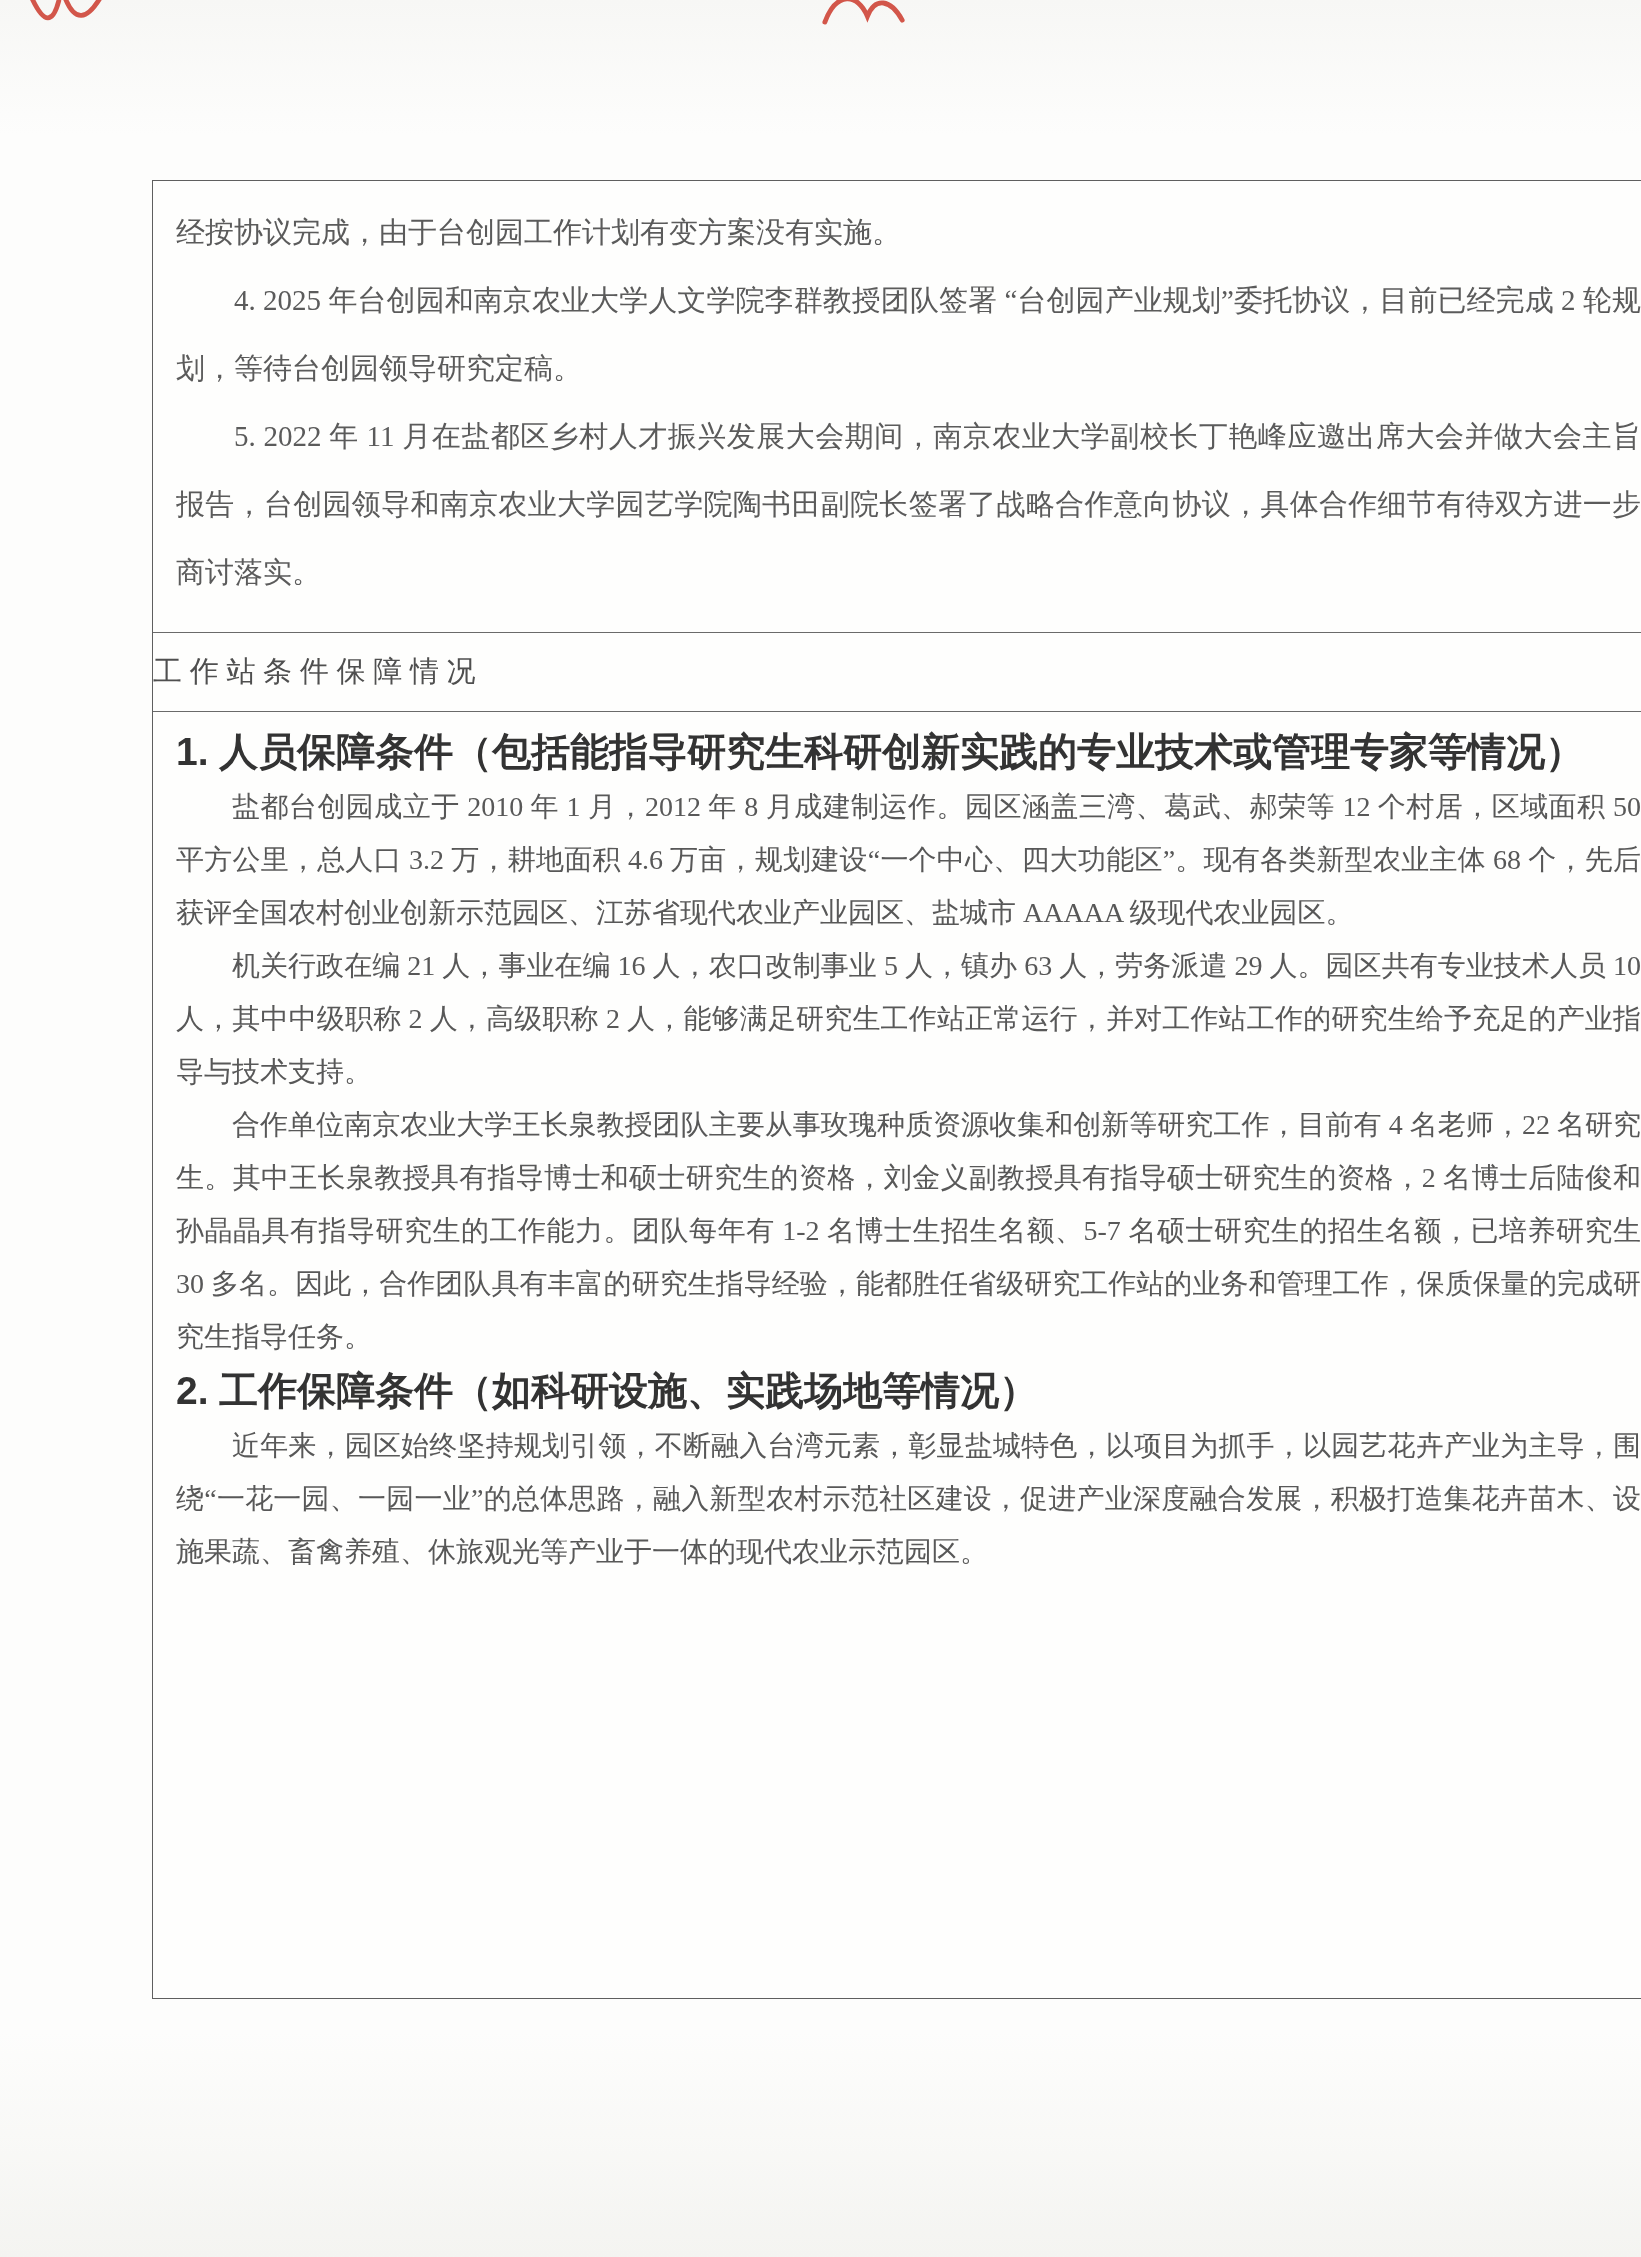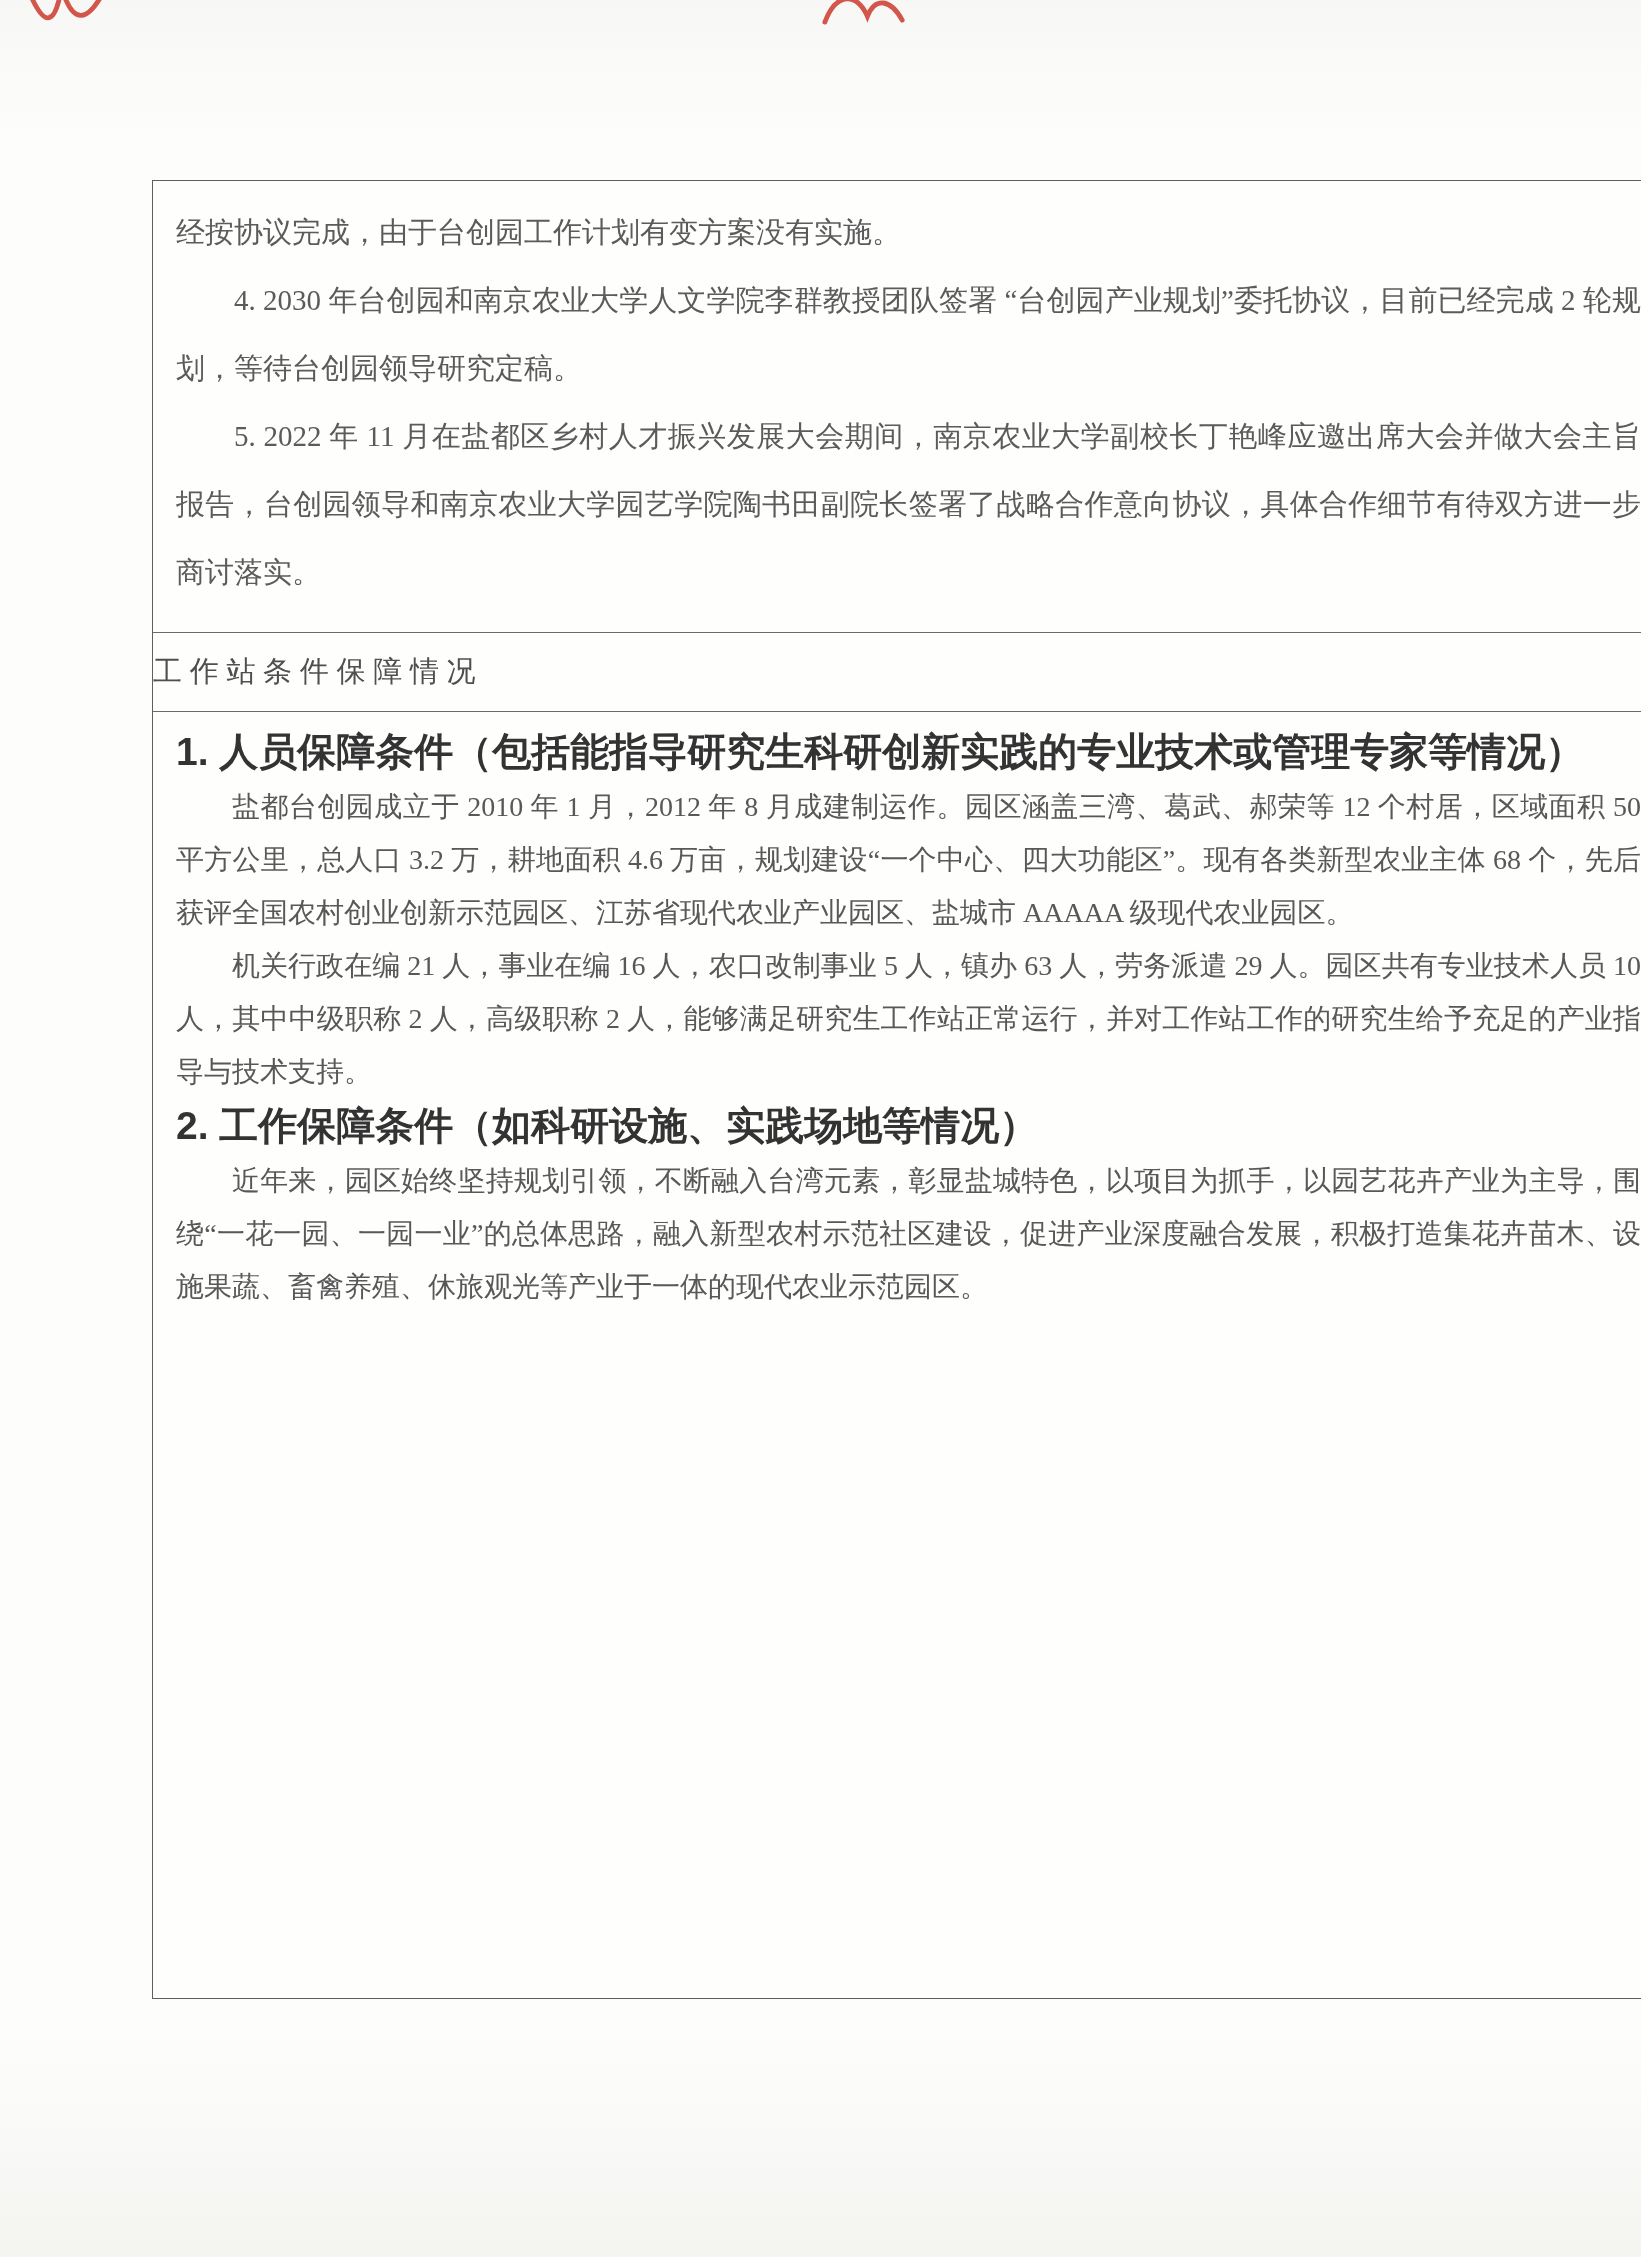--- a/index.html
+++ b/index.html
@@ -72,33 +72,34 @@
   </svg>
 
   <svg class="pen-mark right" width="87" height="31" viewBox="0 0 90 32">
     <path d="M4 28 C 16 -4, 38 -2, 48 22 C 56 2, 72 4, 84 26" stroke="#cf4538" stroke-width="5" fill="none" stroke-linecap="round"></path>
   </svg>
 
   <div class="doc-table">
 
     <div class="row row-continuation">
       <p class="para noindent">经按协议完成，由于台创园工作计划有变方案没有实施。</p>
-      <p class="para">4. 2030 年台创园和南京农业大学人文学院李群教授团队签署 “台创园产业规划”委托协议，目前已经完成 2 轮规划，等待台创园领导研究定稿。</p>
+      <p class="para">4. 2025 年台创园和南京农业大学人文学院李群教授团队签署 “台创园产业规划”委托协议，目前已经完成 2 轮规划，等待台创园领导研究定稿。</p>
       <p class="para">5. 2022 年 11 月在盐都区乡村人才振兴发展大会期间，南京农业大学副校长丁艳峰应邀出席大会并做大会主旨报告，台创园领导和南京农业大学园艺学院陶书田副院长签署了战略合作意向协议，具体合作细节有待双方进一步商讨落实。</p>
     </div>
 
     <div class="row row-header">
       <span>工作站条件保障情况</span>
     </div>
 
     <div class="row row-body">
 
       <h3 class="sec">1. 人员保障条件（包括能指导研究生科研创新实践的专业技术或管理专家等情况）</h3>
       <p class="para">盐都台创园成立于 2010 年 1 月，2012 年 8 月成建制运作。园区涵盖三湾、葛武、郝荣等 12 个村居，区域面积 50 平方公里，总人口 3.2 万，耕地面积 4.6 万亩，规划建设“一个中心、四大功能区”。现有各类新型农业主体 68 个，先后获评全国农村创业创新示范园区、江苏省现代农业产业园区、盐城市 AAAAA 级现代农业园区。</p>
       <p class="para">机关行政在编 21 人，事业在编 16 人，农口改制事业 5 人，镇办 63 人，劳务派遣 29 人。园区共有专业技术人员 10 人，其中中级职称 2 人，高级职称 2 人，能够满足研究生工作站正常运行，并对工作站工作的研究生给予充足的产业指导与技术支持。</p>
+      <p class="para">合作单位南京农业大学王长泉教授团队主要从事玫瑰种质资源收集和创新等研究工作，目前有 4 名老师，22 名研究生。其中王长泉教授具有指导博士和硕士研究生的资格，刘金义副教授具有指导硕士研究生的资格，2 名博士后陆俊和孙晶晶具有指导研究生的工作能力。团队每年有 1-2 名博士生招生名额、5-7 名硕士研究生的招生名额，已培养研究生 30 多名。因此，合作团队具有丰富的研究生指导经验，能都胜任省级研究工作站的业务和管理工作，保质保量的完成研究生指导任务。</p>
 
       <h3 class="sec">2. 工作保障条件（如科研设施、实践场地等情况）</h3>
       <p class="para">近年来，园区始终坚持规划引领，不断融入台湾元素，彰显盐城特色，以项目为抓手，以园艺花卉产业为主导，围绕“一花一园、一园一业”的总体思路，融入新型农村示范社区建设，促进产业深度融合发展，积极打造集花卉苗木、设施果蔬、畜禽养殖、休旅观光等产业于一体的现代农业示范园区。</p>
 
     </div>
 
   </div>
 </div>
 
 

